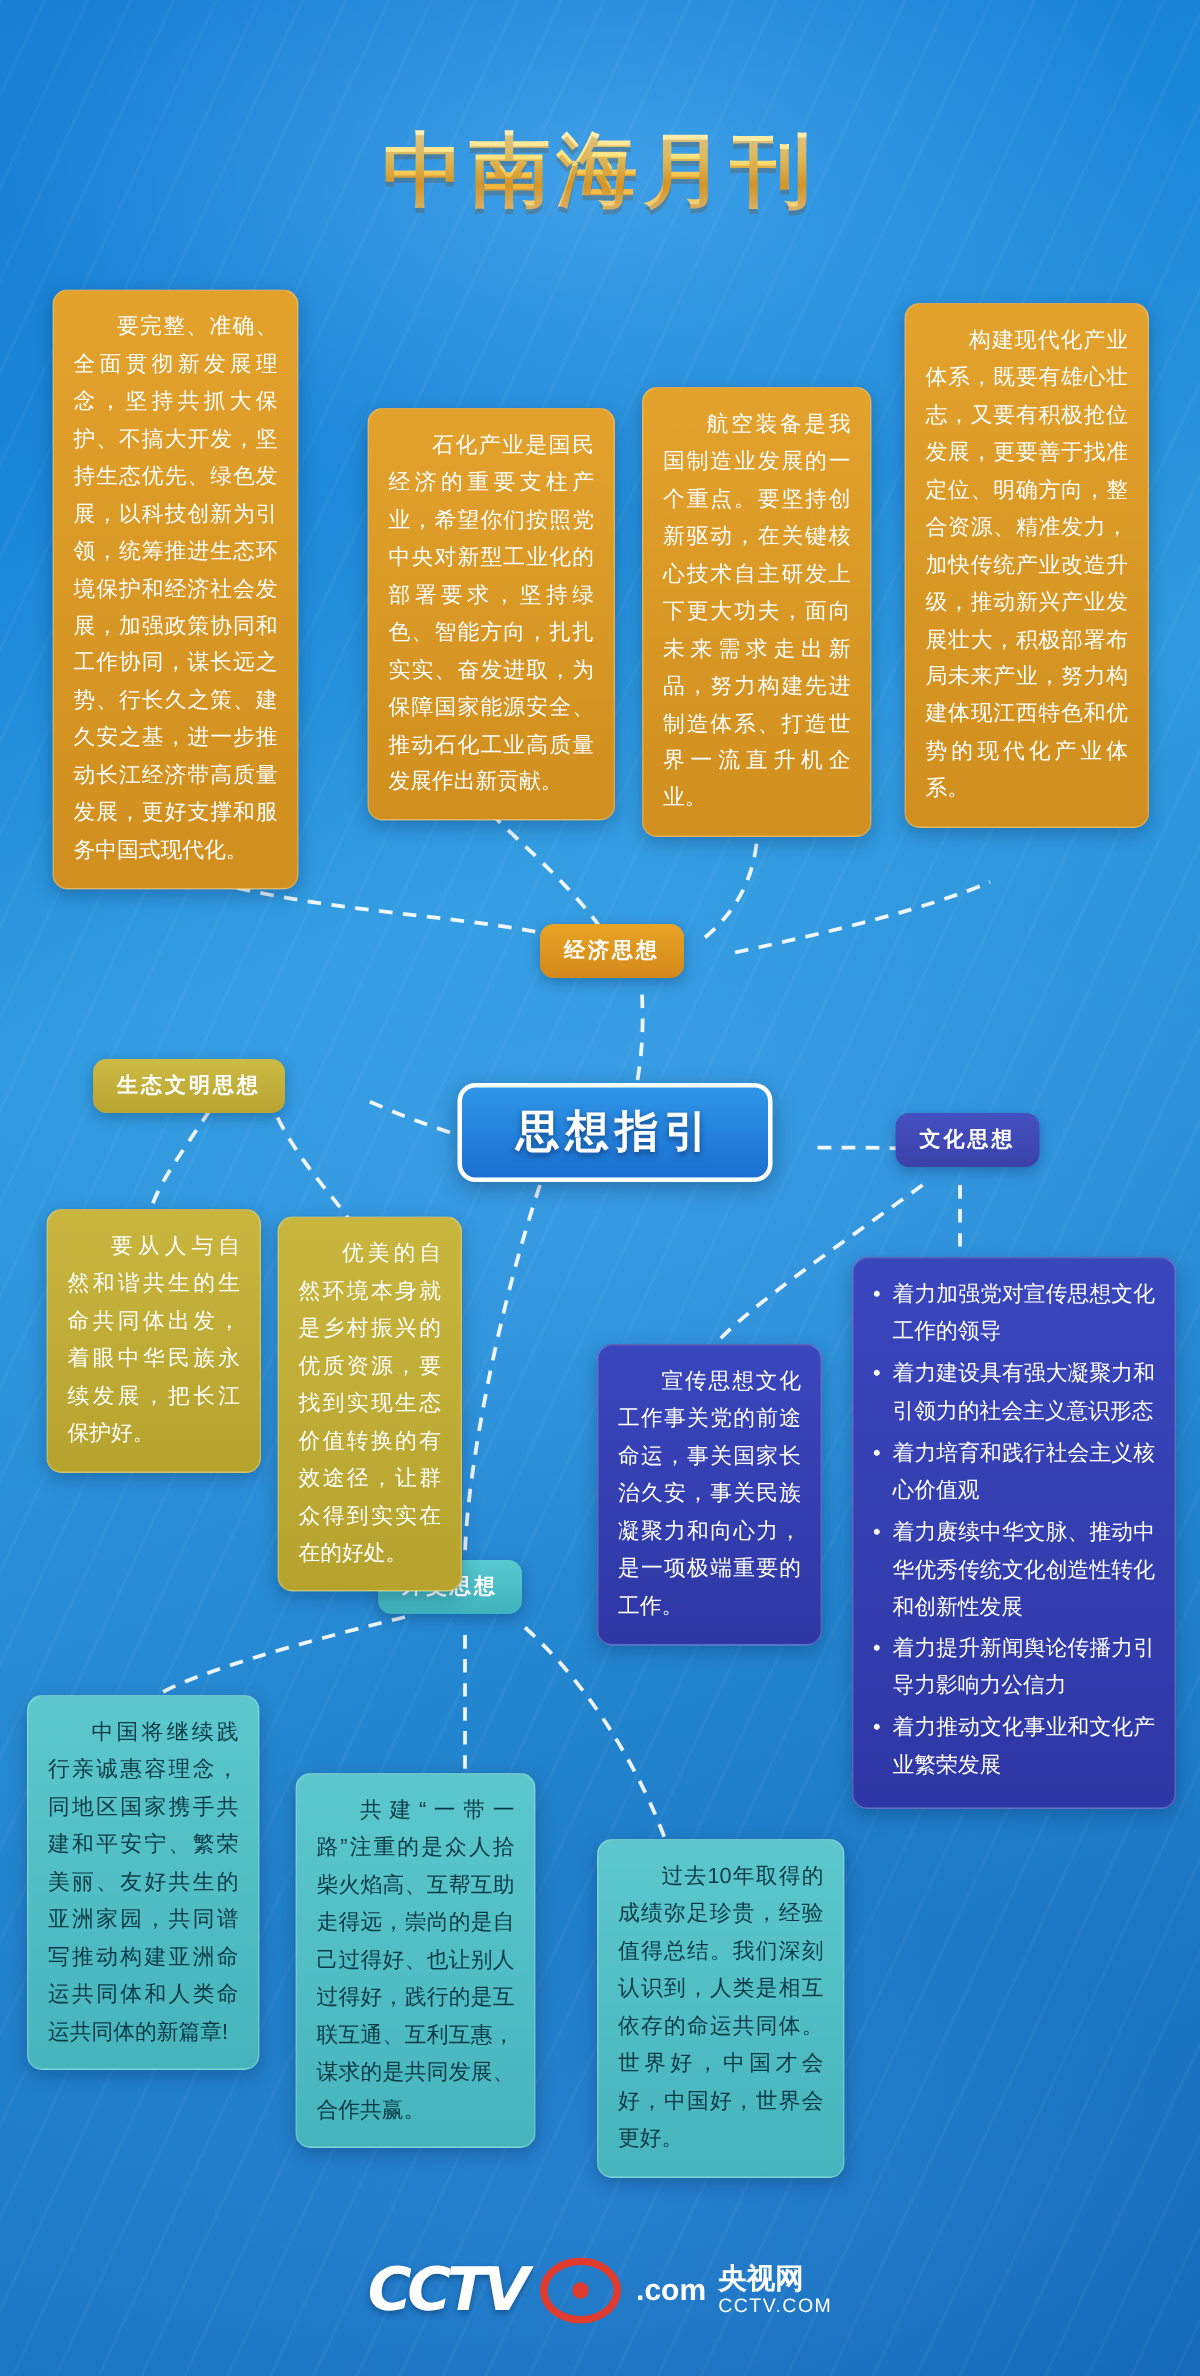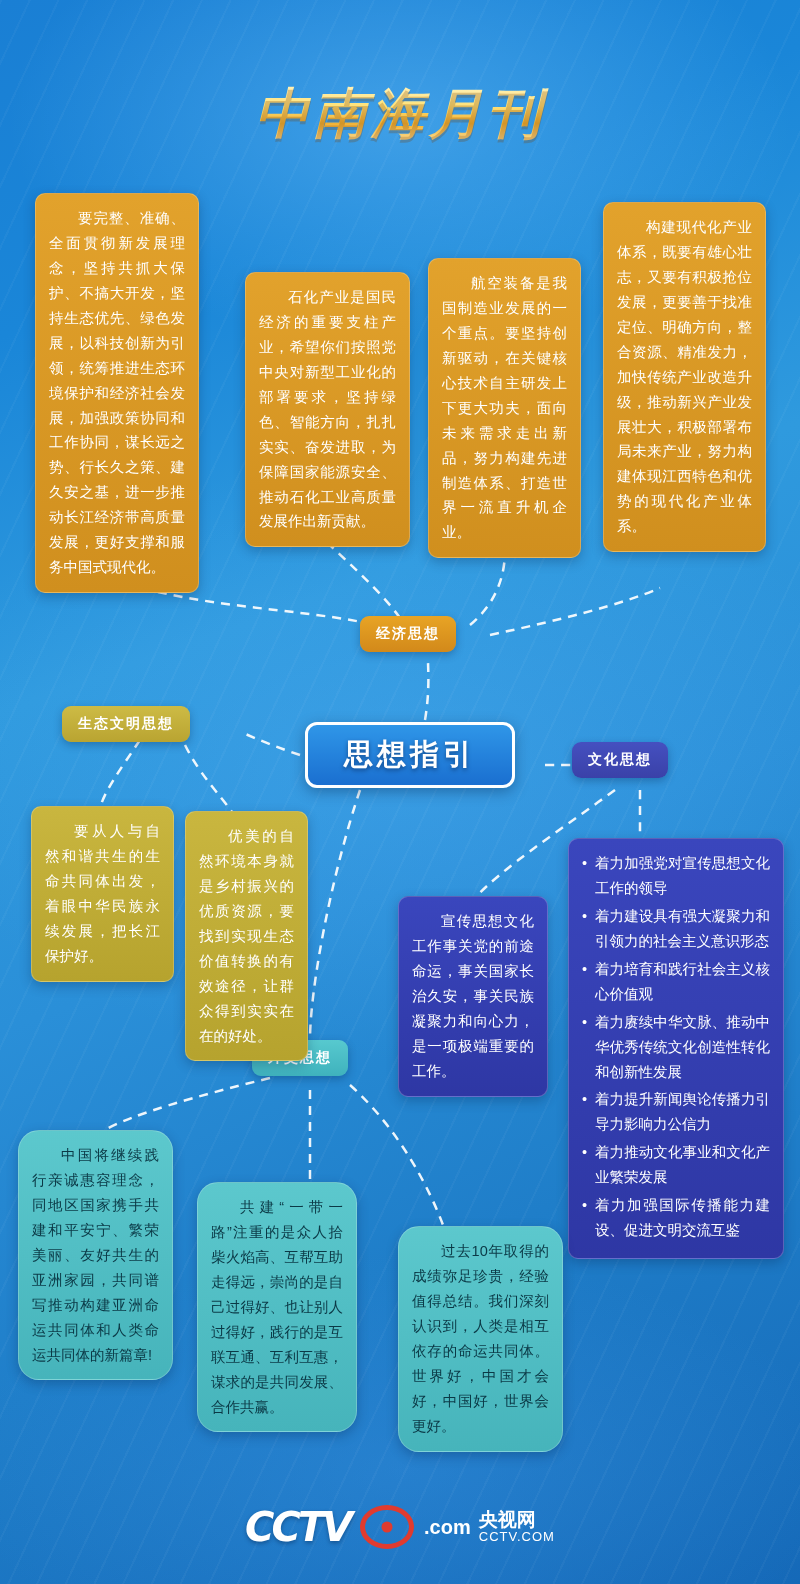--- a/index.html
+++ b/index.html
@@ -19,21 +19,21 @@
   }
   .stripe{
     position:absolute;left:0;top:0;width:800px;height:1584px;
     background:repeating-linear-gradient(115deg, rgba(255,255,255,.035) 0px, rgba(255,255,255,.035) 2px, rgba(255,255,255,0) 2px, rgba(255,255,255,0) 26px);
     pointer-events:none;
   }
   #svglines{position:absolute;left:0;top:0;width:800px;height:1584px;pointer-events:none;}
 
   .title-wrap{position:absolute;top:78px;left:0;width:800px;text-align:center;}
   .maintitle{
-    font-size:54px;font-weight:bold;font-style:italic;letter-spacing:4px;
+    font-size:54px;font-weight:bold;letter-spacing:4px;
     background:linear-gradient(180deg,#fff7d0 0%,#ffe27a 38%,#f2b234 62%,#fff3c4 100%);
     -webkit-background-clip:text;background-clip:text;color:transparent;
     text-shadow:0 3px 0 rgba(120,60,0,.25);
     font-family:"DejaVu Sans","Liberation Sans",sans-serif;
   }
   .subtitle{
     margin-top:14px;font-size:22px;color:#ffffff;letter-spacing:3px;font-weight:bold;
     text-shadow:0 1px 3px rgba(0,40,90,.5);
   }
 
@@ -64,21 +64,21 @@
     border-radius:10px;padding:12px 13px;
     font-size:14.5px;line-height:1.72;
     color:#ffffff;text-align:justify;
     box-shadow:0 4px 12px rgba(0,30,70,.28);
     border:1px solid rgba(255,255,255,.22);
     box-sizing:border-box;
   }
   .c-orange{background:linear-gradient(180deg,#e2a22c 0%,#d08f1e 100%);}
   .c-olive{background:linear-gradient(180deg,#c9b63f 0%,#b6a32e 100%);}
   .c-blue{background:linear-gradient(180deg,#3a46bd 0%,#2e37a4 100%);}
-  .c-teal{background:linear-gradient(180deg,#5cc8cd 0%,#46b4bb 100%);color:#0c3b4a;border-radius:21px;}
+  .c-teal{background:linear-gradient(180deg,#5cc8cd 0%,#46b4bb 100%);color:#0c3b4a;}
   .c-teal .txt{color:#0b3946;}
   .indent{text-indent:2em;}
   .bullets{margin:0;padding:0;list-style:none;}
   .bullets li{
     position:relative;padding-left:13px;margin-bottom:3px;
     text-align:justify;
   }
   .bullets li:before{
     content:"•";position:absolute;left:0;top:0;
   }
@@ -143,21 +143,21 @@
 <div class="node hub" style="left:305px;top:722px;text-align:center;">
   <span>思想指引</span>
 </div>
 
 <div class="node branch b-econ" style="left:360px;top:616px;">
   <span>经济思想</span>
 </div>
 <div class="node branch b-eco" style="left:62px;top:706px;">
   <span>生态文明思想</span>
 </div>
-<div class="node branch b-culture" style="left:572px;top:742px;justify-content:flex-end;">
+<div class="node branch b-culture" style="left:597px;top:742px;justify-content:flex-end;">
   <span>文化思想</span>
 </div>
 <div class="node branch b-diplo" style="left:252px;top:1040px;">
   <span>外交思想</span>
 </div>
 
 <div class="node card c-orange" style="left:35px;top:193px;width:164px;">
   <div class="txt indent">要完整、准确、全面贯彻新发展理念，坚持共抓大保护、不搞大开发，坚持生态优先、绿色发展，以科技创新为引领，统筹推进生态环境保护和经济社会发展，加强政策协同和工作协同，谋长远之势、行长久之策、建久安之基，进一步推动长江经济带高质量发展，更好支撑和服务中国式现代化。</div>
 </div>
 <div class="node card c-orange" style="left:245px;top:272px;width:165px;">
@@ -181,21 +181,20 @@
   <div class="txt indent">宣传思想文化工作事关党的前途命运，事关国家长治久安，事关民族凝聚力和向心力，是一项极端重要的工作。</div>
 </div>
 <div class="node card c-blue" style="left:568px;top:838px;width:216px;">
   <ul class="bullets">
     <li>着力加强党对宣传思想文化工作的领导</li>
     <li>着力建设具有强大凝聚力和引领力的社会主义意识形态</li>
     <li>着力培育和践行社会主义核心价值观</li>
     <li>着力赓续中华文脉、推动中华优秀传统文化创造性转化和创新性发展</li>
     <li>着力提升新闻舆论传播力引导力影响力公信力</li>
     <li>着力推动文化事业和文化产业繁荣发展</li>
-    <li>着力加强国际传播能力建设、促进文明交流互鉴</li>
   </ul>
 </div>
 
 <div class="node card c-teal" style="left:18px;top:1130px;width:155px;">
   <div class="txt indent">中国将继续践行亲诚惠容理念，同地区国家携手共建和平安宁、繁荣美丽、友好共生的亚洲家园，共同谱写推动构建亚洲命运共同体和人类命运共同体的新篇章!</div>
 </div>
 <div class="node card c-teal" style="left:197px;top:1182px;width:160px;">
   <div class="txt indent">共建“一带一路”注重的是众人拾柴火焰高、互帮互助走得远，崇尚的是自己过得好、也让别人过得好，践行的是互联互通、互利互惠，谋求的是共同发展、合作共赢。</div>
 </div>
 <div class="node card c-teal" style="left:398px;top:1226px;width:165px;">

